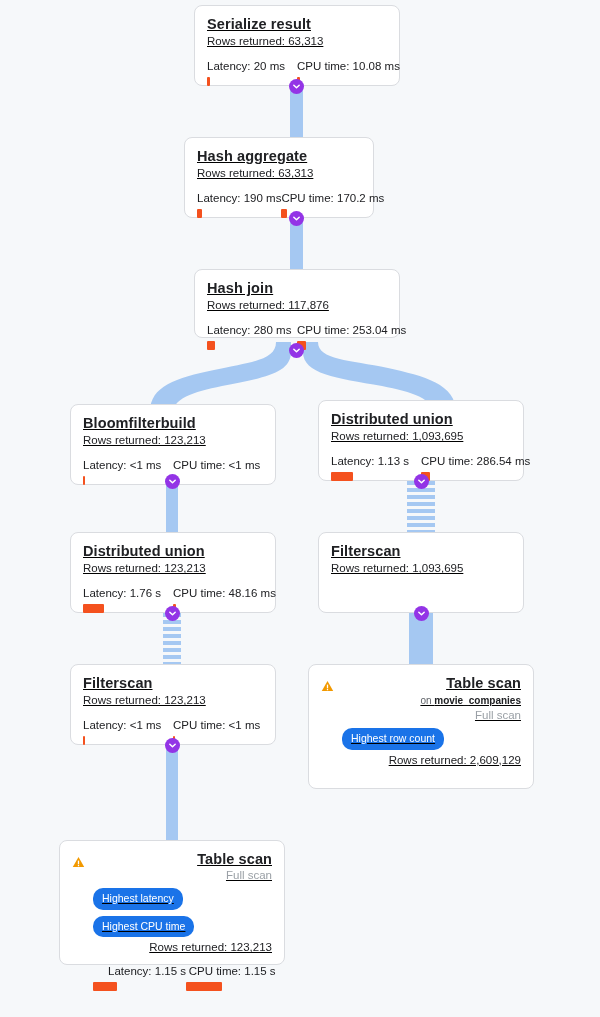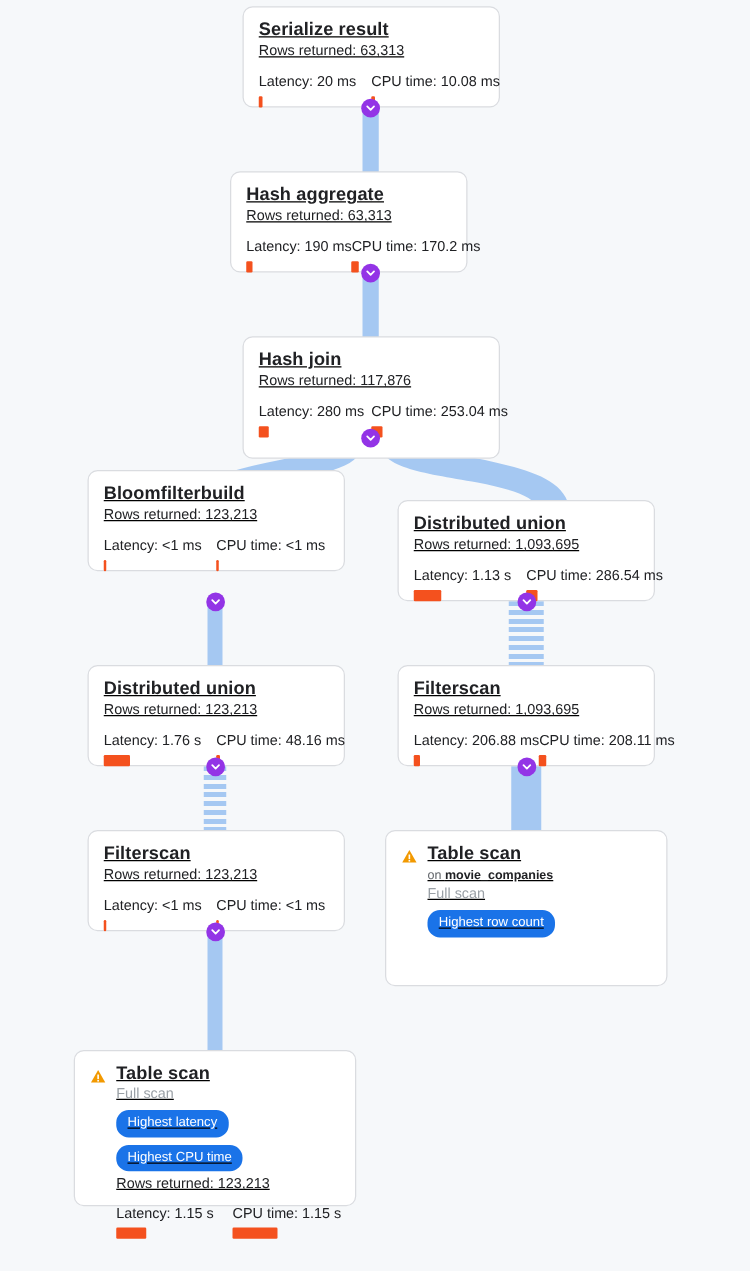--- a/index.html
+++ b/index.html
@@ -35,21 +35,21 @@
 
   
   .node {
     position: absolute;
     background: #ffffff;
     border: 1px solid #dadce0;
     border-radius: 8px;
     z-index: 3;
     padding: 10px 12px 12px 12px;
   }
-  .node.warn { padding-left: 12px; }
+  .node.warn { padding-left: 12px; text-align: right; }
 
   .node-head { display: flex; align-items: flex-start; gap: 8px; }
   .warn-icon { flex: 0 0 auto; margin-top: 3px; }
   .head-text { flex: 1 1 auto; min-width: 0; text-decoration: underline; }
 
   .node-title {
     font-size: 14.5px;
     font-weight: 700;
     color: #202124;
     line-height: 17px;
@@ -184,21 +184,21 @@
         <div class="bar" style="width:6px;"></div>
       </div>
     </div>
   </div>
   <div class="handle" style="left:289px; top:211px;">
     <svg width="9" height="9" viewBox="0 0 10 10">
         <path d="M2,3.5 L5,6.5 L8,3.5" stroke="#fff" stroke-width="1.6" fill="none" stroke-linecap="round" stroke-linejoin="round"></path>
       </svg>
   </div>
 
-  <div class="node" style="left:194px; top:269px; width:206px; height:98px;">
+  <div class="node" style="left:194px; top:269px; width:206px; height:69px;">
     <div class="node-head">
       <div class="head-text">
         <div class="node-title">Hash join</div>
         <div class="rows">Rows returned: 117,876</div>
       </div>
     </div>
     <div class="metrics">
       <div class="metric">
         <div class="metric-label">Latency: 280 ms</div>
         <div class="bar" style="width:8px;"></div>
@@ -208,21 +208,21 @@
         <div class="bar" style="width:9px;"></div>
       </div>
     </div>
   </div>
   <div class="handle" style="left:289px; top:343px;">
     <svg width="9" height="9" viewBox="0 0 10 10">
         <path d="M2,3.5 L5,6.5 L8,3.5" stroke="#fff" stroke-width="1.6" fill="none" stroke-linecap="round" stroke-linejoin="round"></path>
       </svg>
   </div>
 
-  <div class="node" style="left:70px; top:376px; width:206px; height:81px;">
+  <div class="node" style="left:70px; top:404px; width:206px; height:81px;">
     <div class="node-head">
       <div class="head-text">
         <div class="node-title">Bloomfilterbuild</div>
         <div class="rows">Rows returned: 123,213</div>
       </div>
     </div>
     <div class="metrics">
       <div class="metric">
         <div class="metric-label">Latency: &lt;1 ms</div>
         <div class="bar" style="width:2px;"></div>
@@ -285,30 +285,20 @@
     <svg width="9" height="9" viewBox="0 0 10 10">
         <path d="M2,3.5 L5,6.5 L8,3.5" stroke="#fff" stroke-width="1.6" fill="none" stroke-linecap="round" stroke-linejoin="round"></path>
       </svg>
   </div>
 
   <div class="node" style="left:318px; top:532px; width:206px; height:81px;">
     <div class="node-head">
       <div class="head-text">
         <div class="node-title">Filterscan</div>
         <div class="rows">Rows returned: 1,093,695</div>
-      </div>
-    </div>
-    <div class="metrics">
-      <div class="metric wide">
-        <div class="metric-label">Latency: 206.88 ms</div>
-        <div class="bar" style="width:5px;"></div>
-      </div>
-      <div class="metric">
-        <div class="metric-label">CPU time: 208.11 ms</div>
-        <div class="bar" style="width:6px;"></div>
       </div>
     </div>
   </div>
   <div class="handle" style="left:414px; top:606px;">
     <svg width="9" height="9" viewBox="0 0 10 10">
         <path d="M2,3.5 L5,6.5 L8,3.5" stroke="#fff" stroke-width="1.6" fill="none" stroke-linecap="round" stroke-linejoin="round"></path>
       </svg>
   </div>
 
   <div class="node" style="left:70px; top:664px; width:206px; height:81px;">
@@ -344,20 +334,21 @@
             <rect x="6.3" y="9.7" width="1.4" height="1.4" fill="#ffffff"></rect>
           </svg>
       </span>
       <div class="head-text">
         <div class="node-title">Table scan</div>
         <div class="node-sub"><span>on </span><b>movie_companies</b></div>
         <div class="node-sub2">Full scan</div>
         <div class="badges">
           <span class="badge">Highest row count</span>
         </div>
+        <div class="rows">Rows returned: 2,609,129</div>
       </div>
     </div>
   </div>
 
   <div class="node warn" style="left:59px; top:840px; width:226px; height:125px;">
     <div class="node-head">
       <span class="warn-icon">
         <svg width="13" height="12" viewBox="0 0 14 13">
             <path d="M7,1 L13.2,12 L0.8,12 Z" fill="#f29900"></path>
             <rect x="6.3" y="5" width="1.4" height="4" fill="#ffffff"></rect>

